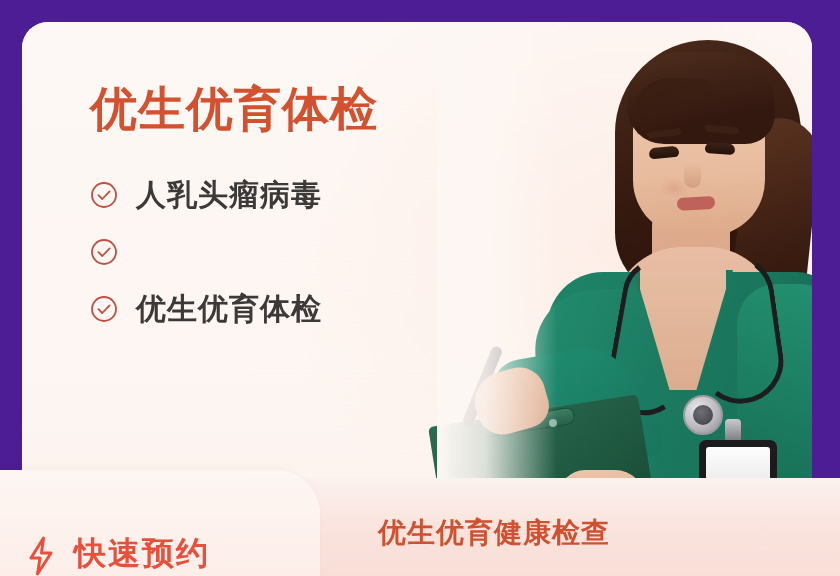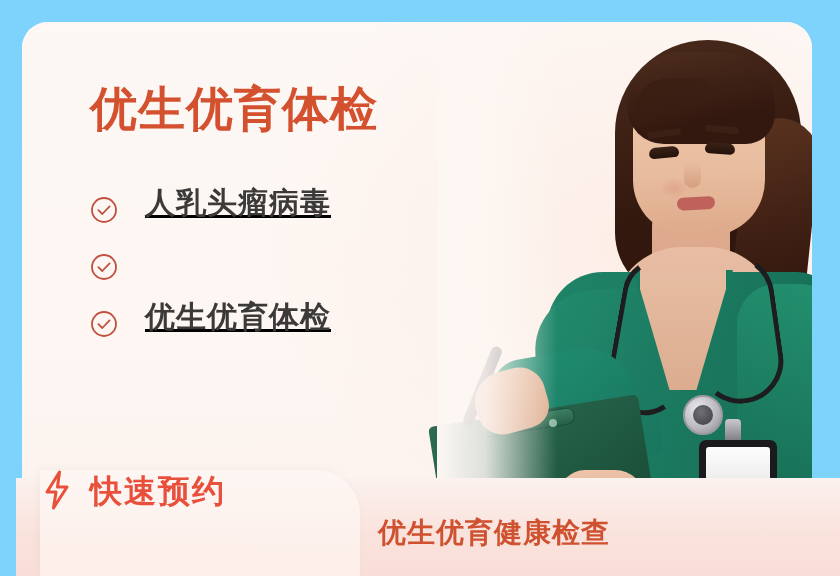--- a/index.html
+++ b/index.html
@@ -4,21 +4,21 @@
 <style>
   * { margin:0; padding:0; box-sizing:border-box; }
   html, body {
     width:840px; height:576px;
     font-family:"Liberation Sans","DejaVu Sans",sans-serif;
     overflow:hidden;
   }
   #banner {
     position:relative;
     width:840px; height:576px;
-    background:#7dd3fc;
+    background:#4c1d95;
   }
   
   #card {
     position:absolute;
     left:22px; top:22px;
     width:790px; height:532px;
     background:#fdf7f3;
     border-radius:26px;
     overflow:hidden;
   }
@@ -41,24 +41,23 @@
     font-size:47px;
     line-height:1.08;
     font-weight:bold;
     color:#d4512f;
     letter-spacing:1px;
     white-space:nowrap;
   }
   #feature-list { margin-top:32px; }
   .feature-row {
     display:flex;
-    align-items:flex-end;
+    align-items:center;
     height:57px;
-    gap:27px;
-    text-decoration:underline;
+    gap:18px;
   }
   .check-icon {
     width:28px; height:28px;
     flex:0 0 28px;
     display:block;
   }
   .feature-label {
     font-size:30px;
     font-weight:bold;
     color:#3c3a38;
@@ -276,22 +275,22 @@
     white-space:nowrap;
   }
   
   #cta-panel {
     position:absolute;
     left:0; bottom:0; width:320px; height:106px;
     background:linear-gradient(180deg,#fdf6f3 0%,#fdeee9 100%);
     border-radius:0 44px 0 0;
     box-shadow:-2px -2px 10px rgba(0,0,0,.03);
     z-index:9;
-    display:flex; align-items:flex-start;
-    gap:16px;margin-left:40px;
+    display:flex; align-items:flex-end;
+    padding-left:24px; gap:16px;
   }
   .bolt-icon { width:34px; height:40px; flex:0 0 34px; }
   #cta-label {
     font-size:32px; font-weight:bold;
     color:#e8503c; letter-spacing:2px;
     white-space:nowrap;
   }
 </style>
 </head>
 <body>

